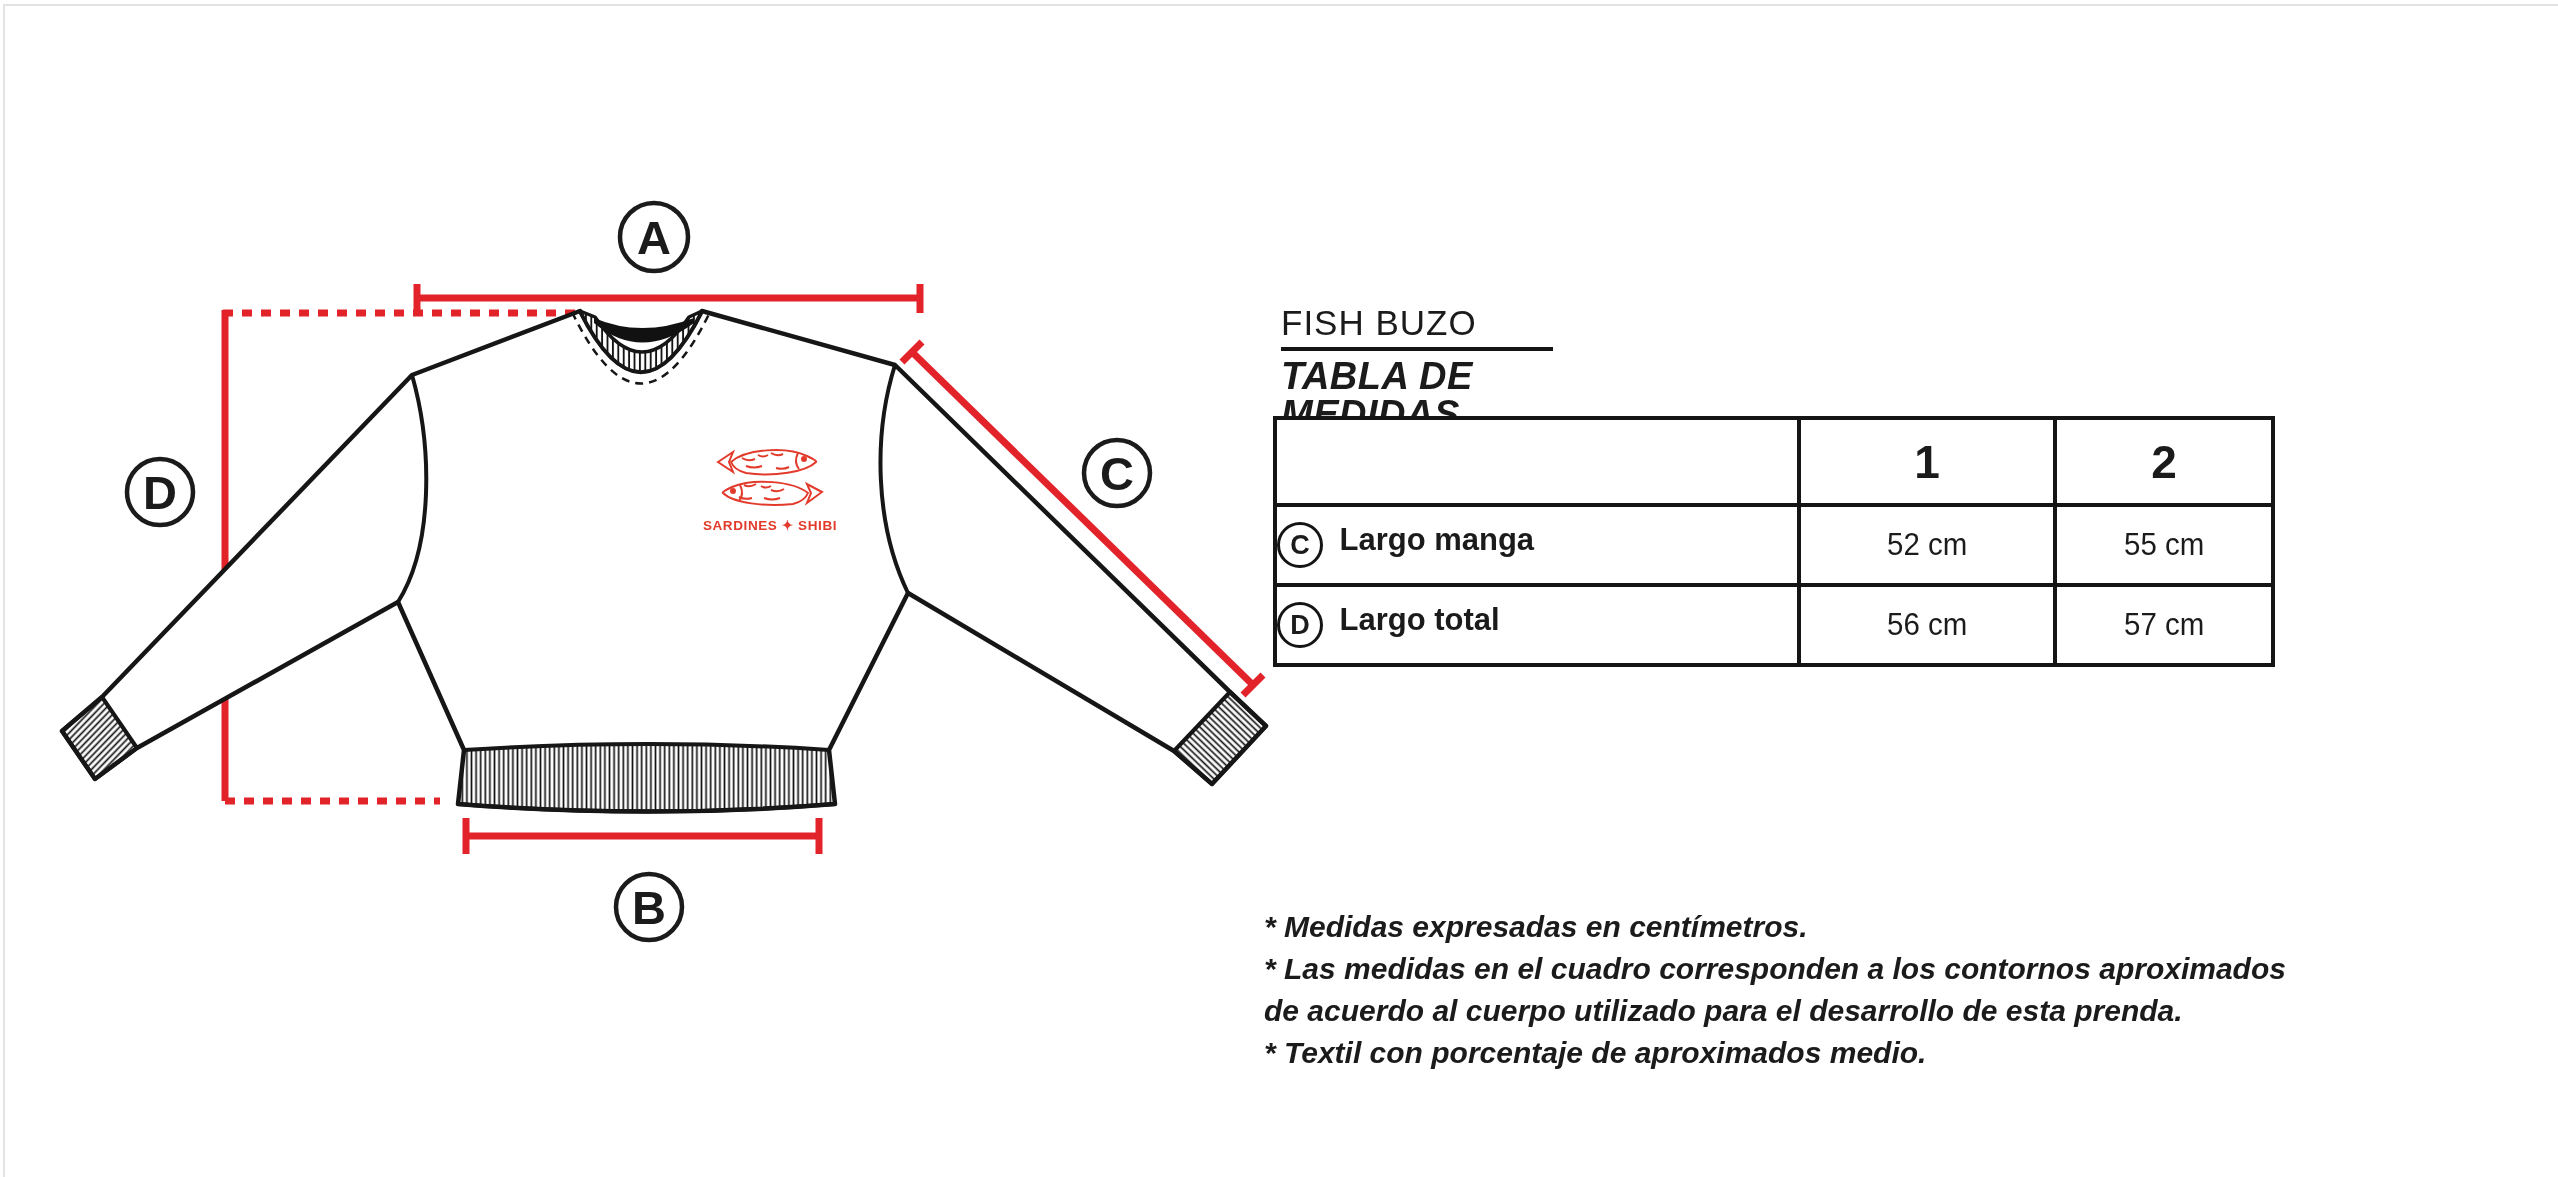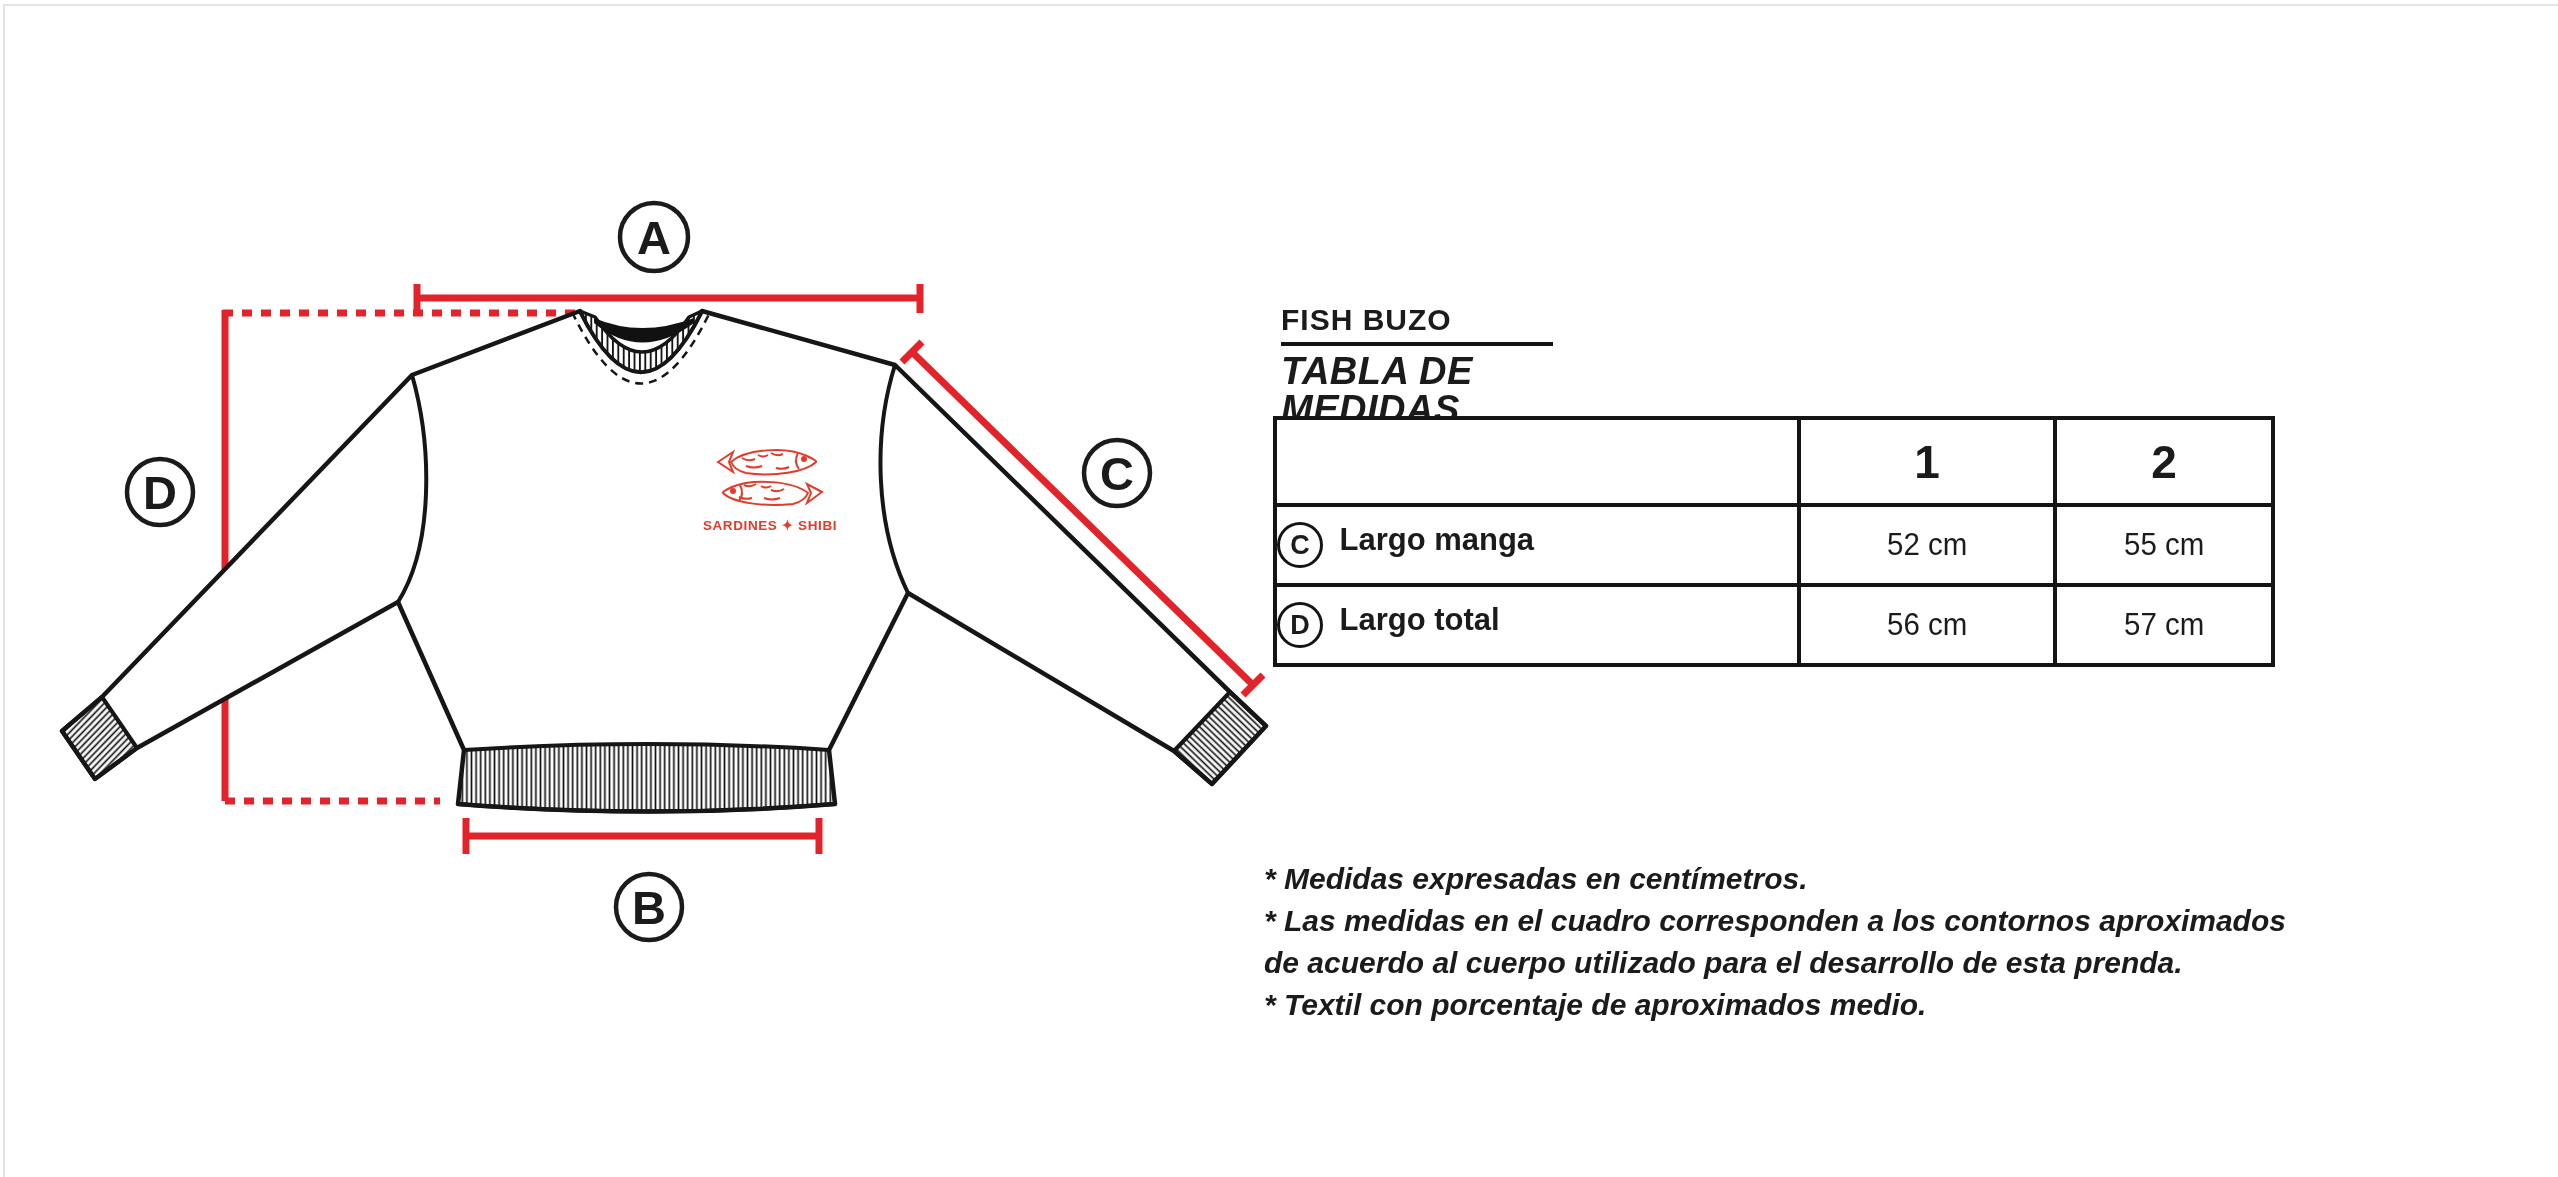--- a/index.html
+++ b/index.html
@@ -4,40 +4,40 @@
 <style>
   html,body{margin:0;padding:0;background:#fff;}
   .sheet{position:relative;width:2558px;height:1177px;background:#ffffff;overflow:hidden;
          font-family:"Liberation Sans",sans-serif;color:#1b1b1b;}
   .frame-top{position:absolute;left:3px;top:4px;width:2555px;height:2px;background:#e3e3e3;}
   .frame-left{position:absolute;left:3px;top:4px;width:2px;height:1173px;background:#e3e3e3;}
 
   .diagram-svg{position:absolute;left:0;top:0;}
 
   .title-block{position:absolute;left:1281px;top:305px;}
-  .product-title{font-size:30px;font-weight:bold;line-height:1.0;margin:0;
+  .product-title{font-size:35px;font-weight:normal;line-height:1.0;margin:0;
                  border-bottom:4px solid #141414;padding-bottom:7px;width:272px;letter-spacing:1px;}
   .sheet-subtitle{font-size:38px;font-weight:bold;font-style:italic;line-height:1.0;margin-top:6px;
                   border-bottom:3px solid #141414;padding-bottom:5px;width:298px;letter-spacing:0.5px;}
 
   table.measures{position:absolute;left:1273px;top:416px;border-collapse:collapse;table-layout:fixed;}
   table.measures td{border:4px solid #151515;background:#fff;padding:0;}
   td.c-label{width:520px;padding-left:16px;}
   td.c-size{width:252px;text-align:center;}
   td.c-size2{width:214px;text-align:center;}
   tr.hdr{height:87px;}
   tr.row{height:80px;}
   .size-head{font-size:46px;font-weight:bold;}
   .row-label{font-size:31px;font-weight:bold;white-space:nowrap;}
   .circ{display:inline-block;width:40px;height:40px;border:3.5px solid #141414;border-radius:50%;
         text-align:center;line-height:40px;font-weight:bold;font-size:27px;margin-right:12px;
         vertical-align:middle;background:#fff;}
   .cell-value{display:inline-block;font-size:31px;font-weight:400;transform:scaleX(.95);}
 
-  .footnotes{position:absolute;left:1264px;top:858px;font-size:30px;font-weight:bold;
+  .footnotes{position:absolute;left:1264px;top:906px;font-size:30px;font-weight:bold;
              font-style:italic;line-height:42px;white-space:nowrap;}
 </style>
 </head>
 <body>
 
 <div class="sheet">
   <div class="frame-top"></div>
   <div class="frame-left"></div>
 
   <svg class="diagram-svg" width="1280" height="1177" viewBox="0 0 1280 1177">

